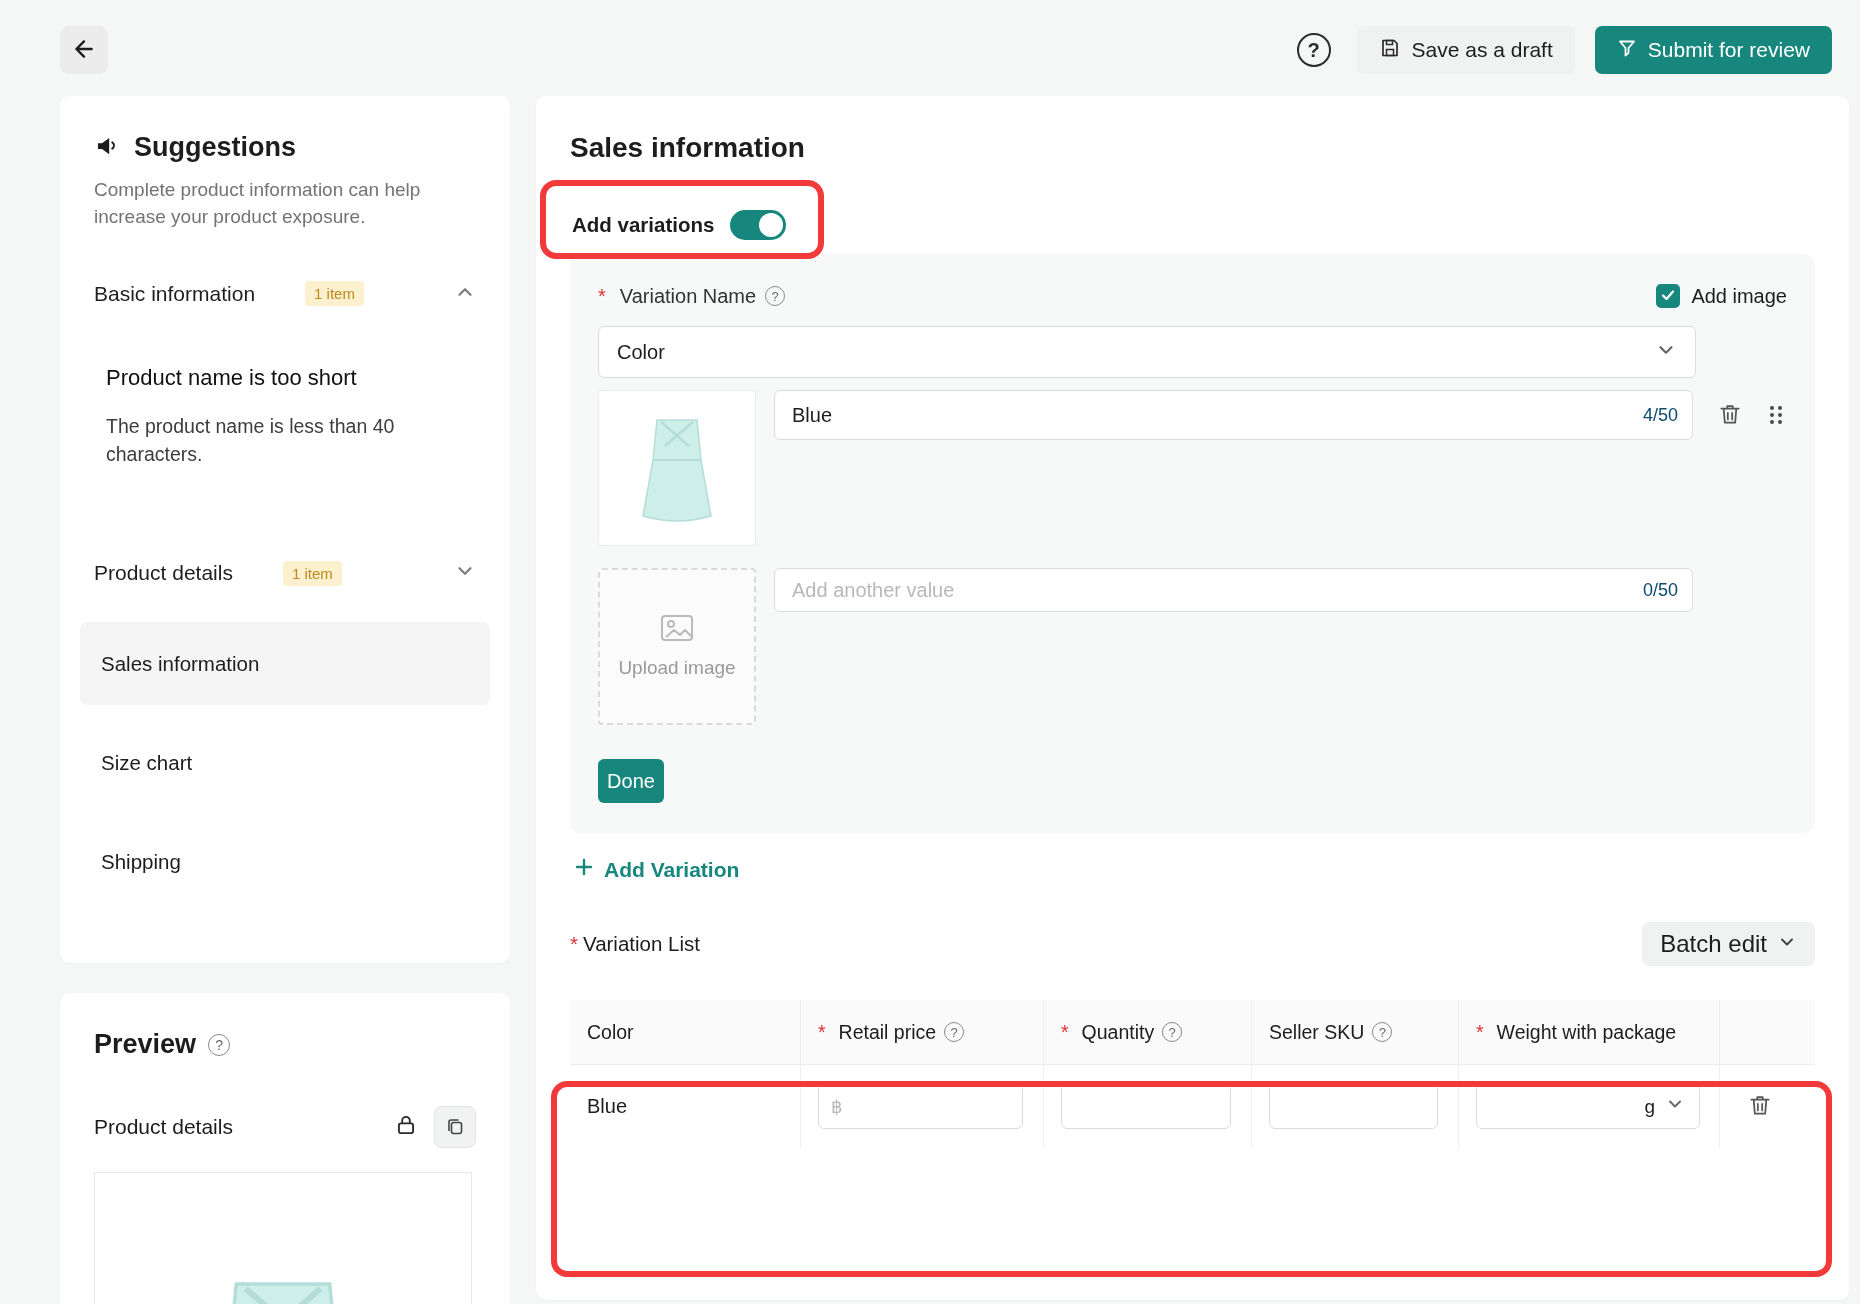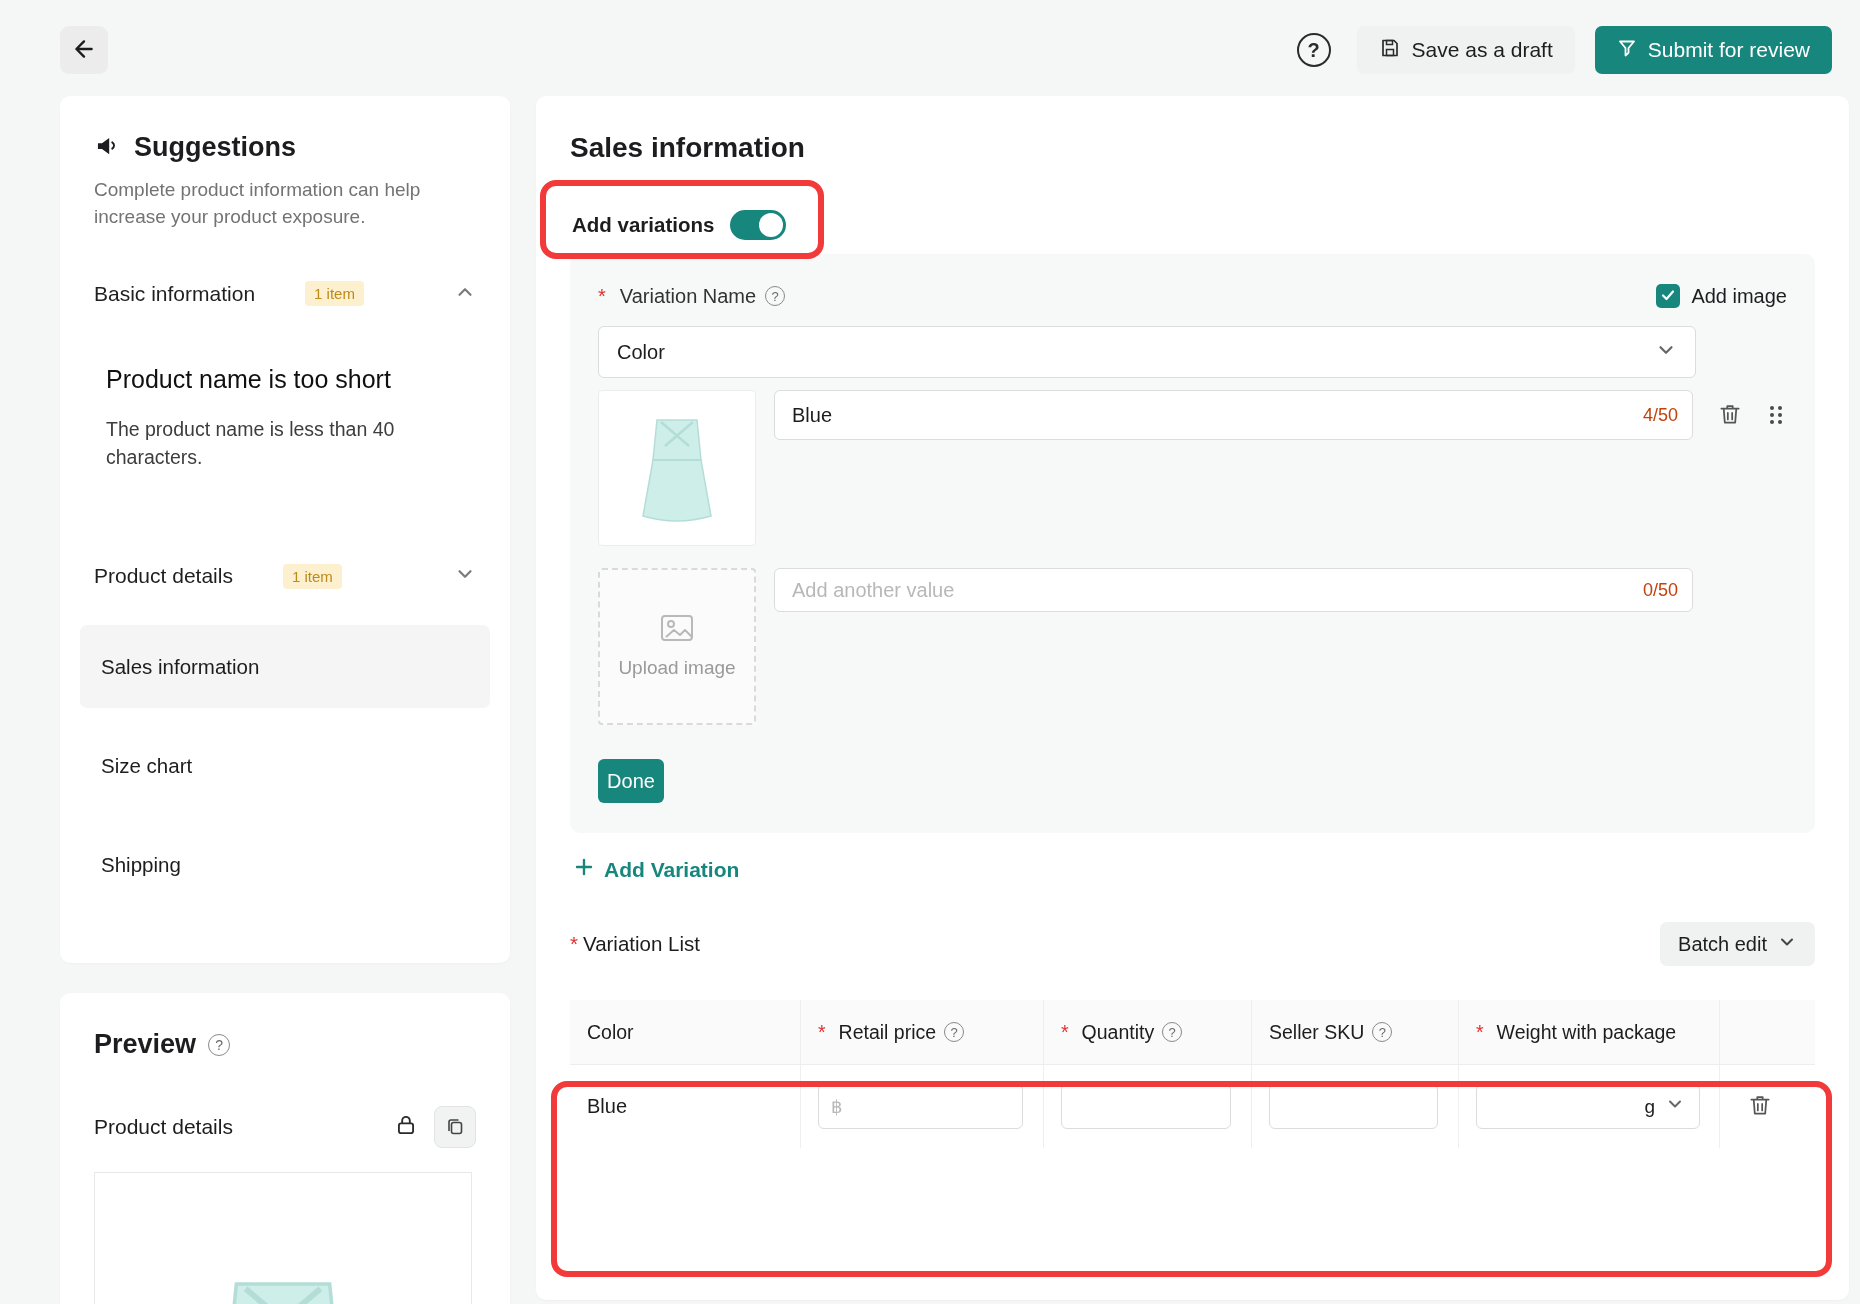--- a/index.html
+++ b/index.html
@@ -32,21 +32,21 @@
   
   .sg-card { height:867px; padding:36px 34px; overflow:hidden; }
   .sg-head { display:flex; align-items:center; gap:13px; }
   .sg-title { font-size:27px; font-weight:bold; }
   .sg-desc { margin-top:14px; font-size:19px; line-height:1.42; color:#737373; }
   .sg-section { margin-top:50px; display:flex; align-items:center;gap:40px; }
   .sg-section.second { margin-top:92px; }
   .sg-section-label { font-size:21px; color:#1f1f1f; }
   .badge { margin-left:10px; background:#fcf0cf; color:#bd8a1c; font-size:15px; padding:4px 9px; border-radius:4px; }
   .sg-chevron { margin-left:auto; }
-  .sg-issue-title { margin-top:58px; font-size:25px; color:#101010; padding-left:12px; }
+  .sg-issue-title { margin-top:58px; font-size:22px; color:#101010; padding-left:12px; }
   .sg-issue-detail { margin-top:22px; font-size:19.5px; line-height:1.42; color:#3d3d3d; padding-left:12px; }
   .sg-nav { margin-top:36px; }
   .sg-nav-item { height:83px; display:flex; align-items:center; margin:0 -14px; padding-left:21px; font-size:20.5px; border-radius:7px; }
   .sg-nav-item.selected { background:#f5f5f5; }
   .sg-nav-item + .sg-nav-item { margin-top:16px; }
 
   
   .pv-card { height:430px; padding:36px 34px; }
   .pv-head { display:flex; align-items:center; gap:12px; }
   .pv-title { font-size:27px; font-weight:bold; }
@@ -80,30 +80,30 @@
   .checkbox { width:24px; height:24px; background:#17867d; border-radius:5px; display:flex; align-items:center; justify-content:center; }
   .select { margin-top:18px; width:1098px; height:52px; background:#fff; border:1px solid #dcdcdc; border-radius:6px; display:flex; align-items:center; padding:0 18px; font-size:20px; }
   .select .chev { margin-left:auto; }
   .option-label { margin-top:30px; font-size:20px; color:#333; }
   .option-row { margin-top:12px; display:flex; align-items:flex-start; gap:18px; }
   .thumb { width:158px; height:156px; background:#fff; border:1px solid #ececec; border-radius:4px; display:flex; align-items:center; justify-content:center; overflow:hidden; }
   .opt-input-wrap { position:relative; width:919px; }
   .opt-input { width:100%; height:50px; border:1px solid #dcdcdc; border-radius:6px; padding:0 78px 0 17px; font-size:20px; color:#1d1d1f; background:#fff; outline:none; }
   .opt-input::placeholder { color:#b8b8b8; }
   .opt-input.small { height:44px; }
-  .counter { position:absolute; right:15px; top:50%; transform:translateY(-50%); color:#c2410c; font-size:18px; }
+  .counter { position:absolute; right:15px; top:50%; transform:translateY(-50%); color:#0c4a6e; font-size:18px; }
   .row-icons { display:flex; align-items:center; gap:22px; height:50px; margin-left:6px; }
   .upload { width:158px; height:157px; border:2px dashed #dadada; border-radius:4px; background:#fbfbfb; display:flex; flex-direction:column; align-items:center; justify-content:center; gap:10px; color:#9a9a9a; font-size:19px; }
   .done-btn { margin-top:34px; width:66px; height:44px; background:#17867d; color:#fff; border-radius:6px; font-size:20px; }
 
   .add-var { margin-top:24px; display:flex; align-items:center; gap:10px; color:#17867d; font-size:21px; font-weight:600; padding-left:4px; }
 
   .vl-row { margin-top:40px; display:flex; align-items:center; }
   .vl-label { font-size:20.5px; font-weight:normal; display:flex; align-items:flex-end; }
-  .batch-btn { margin-left:auto; height:44px; background:#f0f1f1; border-radius:7px; padding:0 18px; font-size:20px; display:flex; align-items:center; gap:10px; color:#1d1d1f; }
+  .batch-btn { margin-left:auto; height:44px; background:#f0f1f1; border-radius:7px; padding:0 18px; font-size:24px; display:flex; align-items:center; gap:10px; color:#1d1d1f; }
 
   .vtable { margin-top:34px; width:100%; position:relative; z-index:2; }
   .vt-header { display:flex; background:#fafafa; height:65px; border-bottom:1px solid #ededed; }
   .vt-body-row { display:flex; height:83px; background:#fff; align-items:center; }
   .vt-cell { display:flex; align-items:center; padding-left:17px; flex-shrink:0; height:100%; }
   .vt-cell + .vt-cell { border-left:1px solid #efefef; }
   .c-color { width:230px; }
   .c-price { width:243px; }
   .c-qty   { width:208px; }
   .c-sku   { width:207px; }

